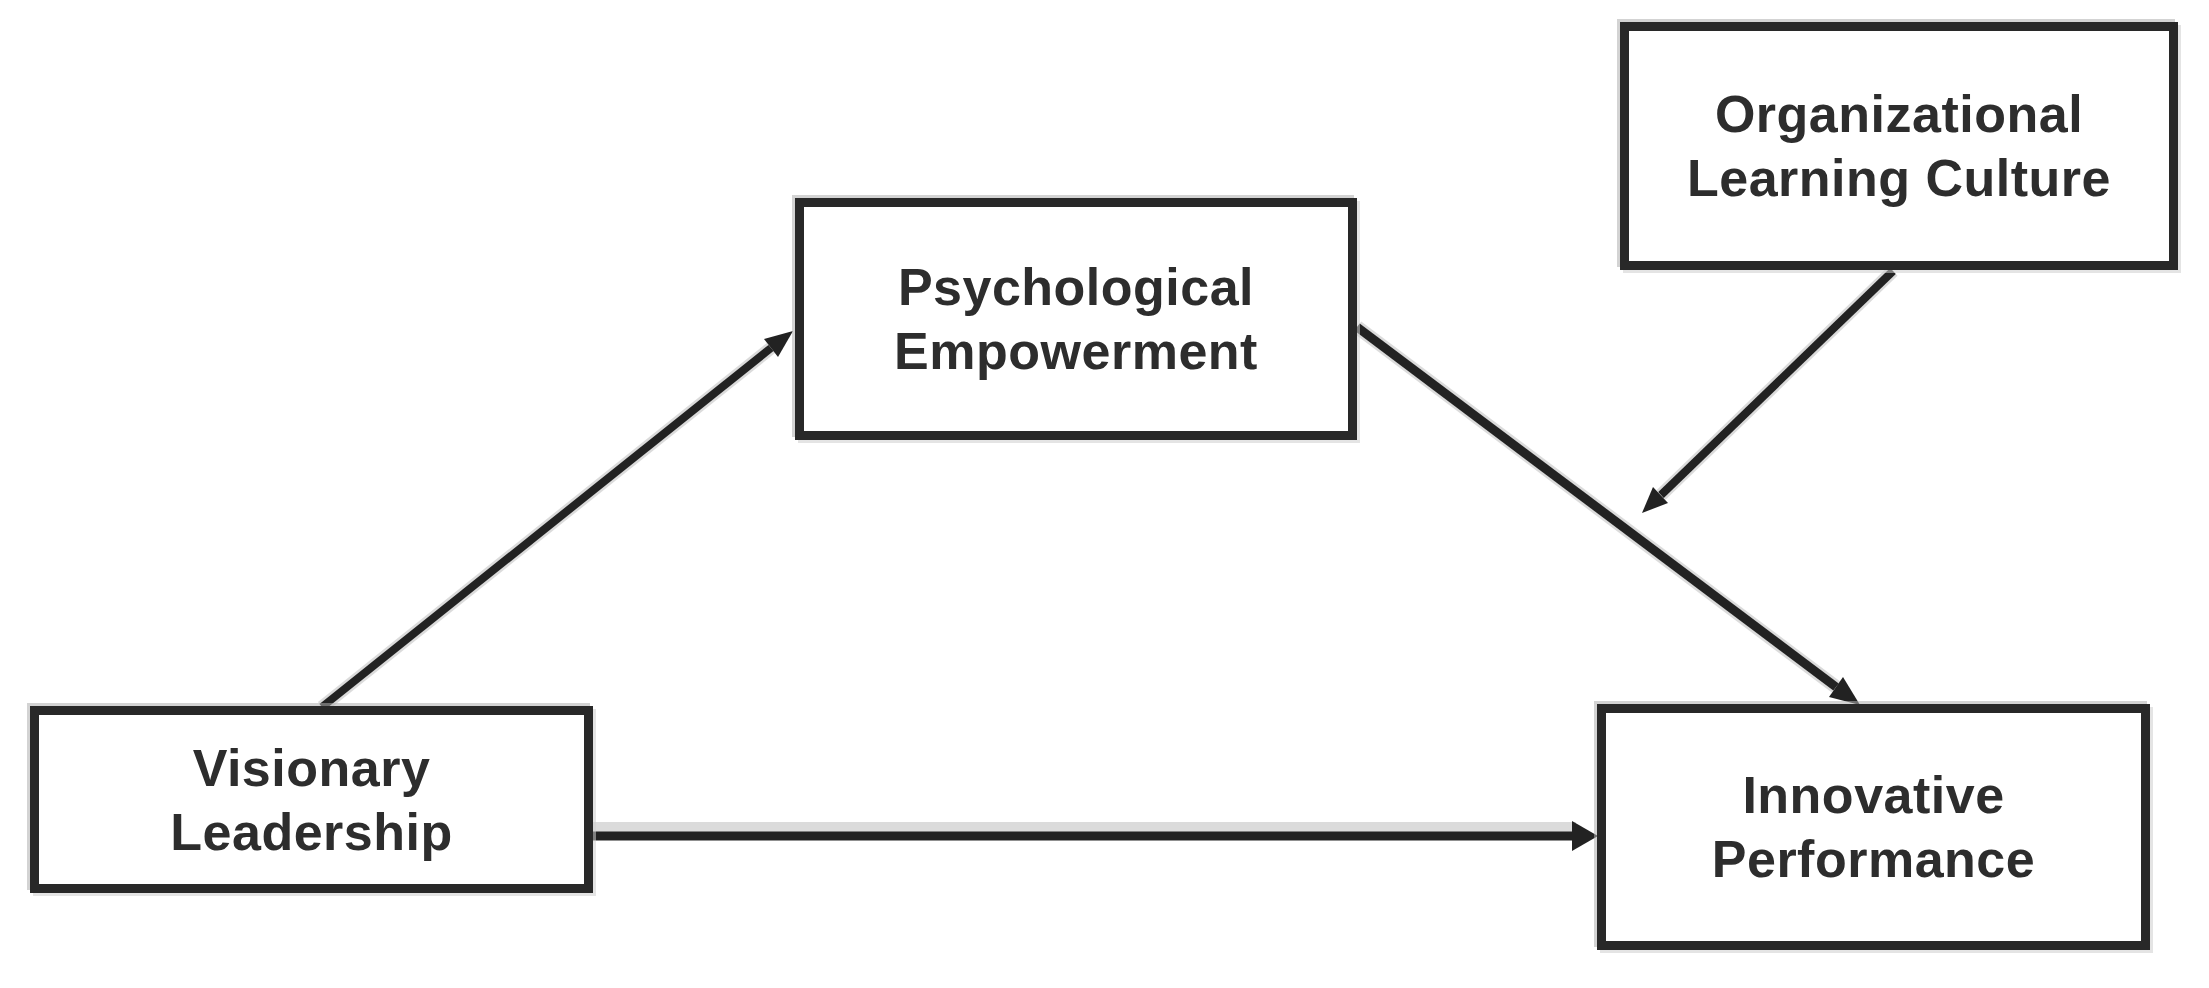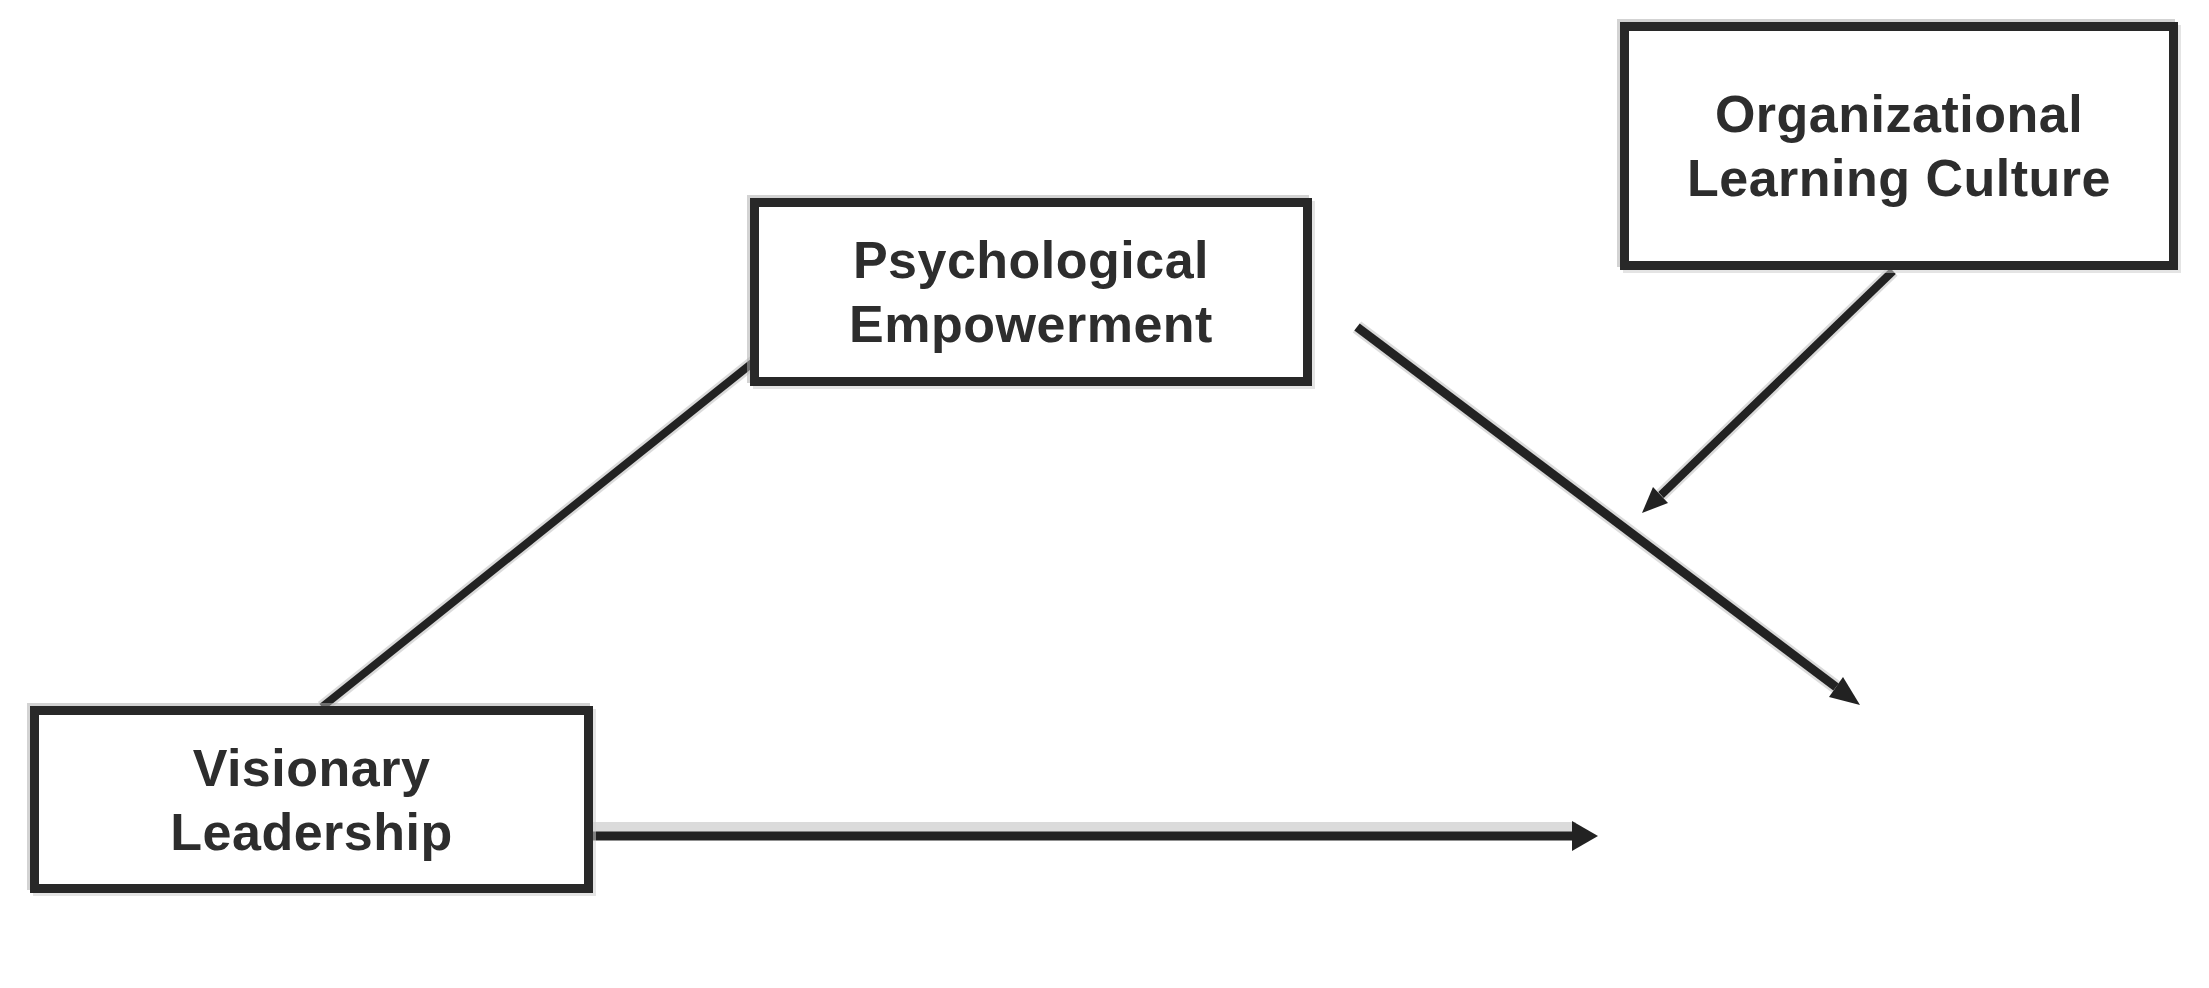--- a/index.html
+++ b/index.html
@@ -36,21 +36,21 @@
   }
   .node .label {
     font-weight: 700;
     font-size: 52px;
     line-height: 64px;
     color: #2d2d2d;
     letter-spacing: 0.5px;
     white-space: pre-line;
   }
   #node-vl  { left: 30px;   top: 706px; width: 563px; height: 187px; }
-  #node-pe  { left: 750px;  top: 198px; width: 562px; height: 188px; }
+  #node-pe  { left: 795px;  top: 198px; width: 562px; height: 242px; }
   #node-olc { left: 1620px; top: 22px;  width: 558px; height: 248px; }
   #node-ip  { left: 1597px; top: 704px; width: 553px; height: 246px; }
 
   .edge-halo { stroke: #b8b8b8; opacity: 0.5; fill: none; }
   .edge-line { stroke: #222222; fill: none; }
   .edge-head { fill: #222222; stroke: none; }
 </style>
 </head>
 <body>
 
@@ -91,14 +91,18 @@
   <div class="node" id="node-pe">
     <span class="label">Psychological
 Empowerment</span>
   </div>
 
   <div class="node" id="node-olc">
     <span class="label">Organizational
 Learning Culture</span>
   </div>
 
+  <div class="node" id="node-ip">
+    <span class="label">Innovative
+Performance</span>
+  </div>
 
 </div>
 
 </body></html>

